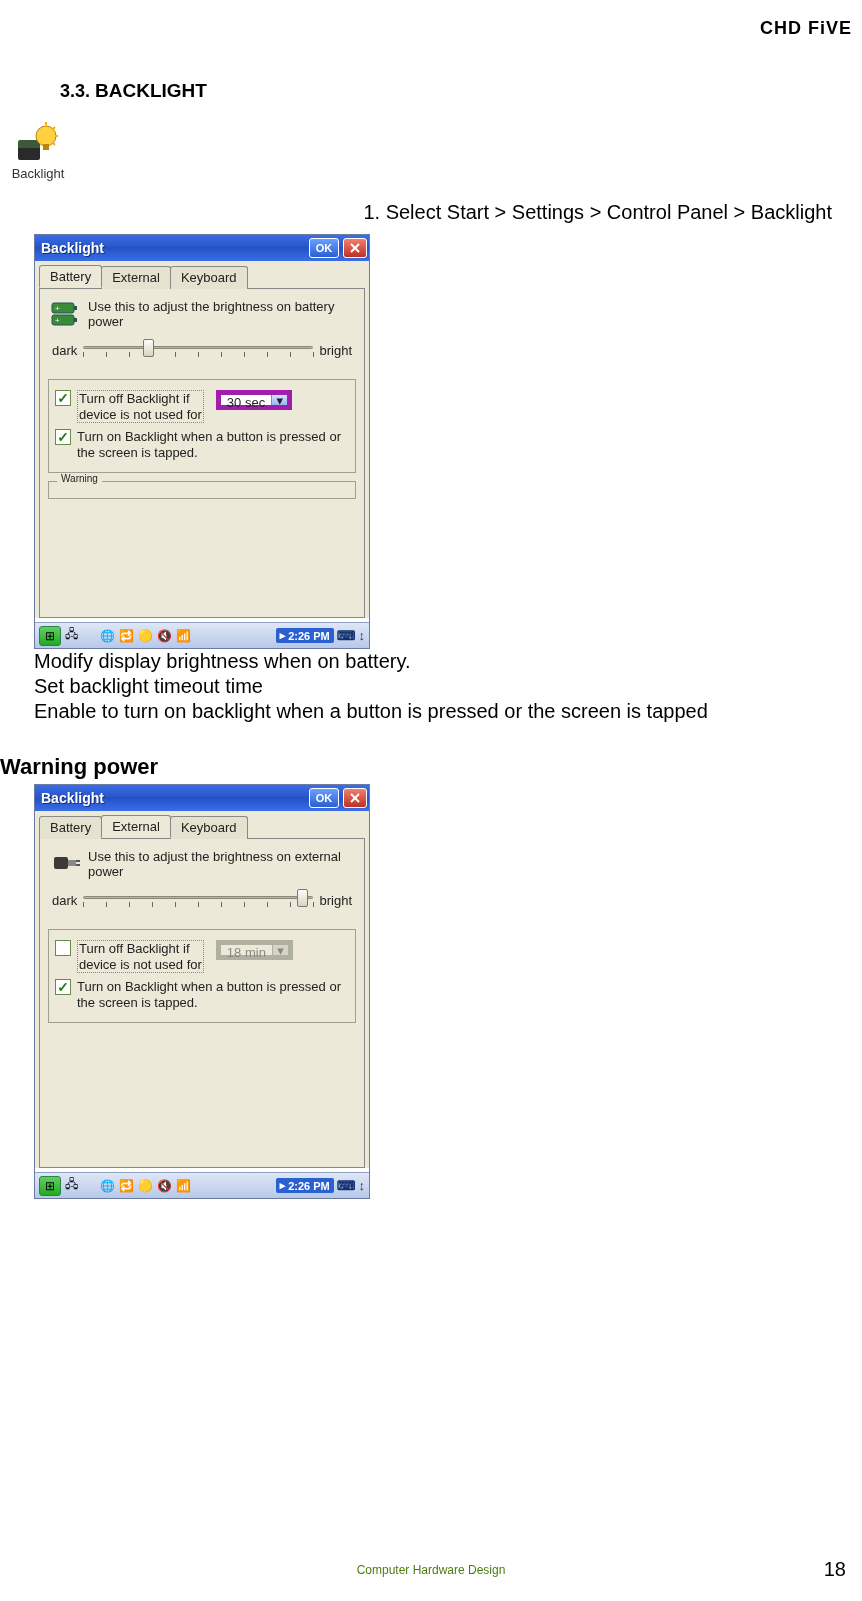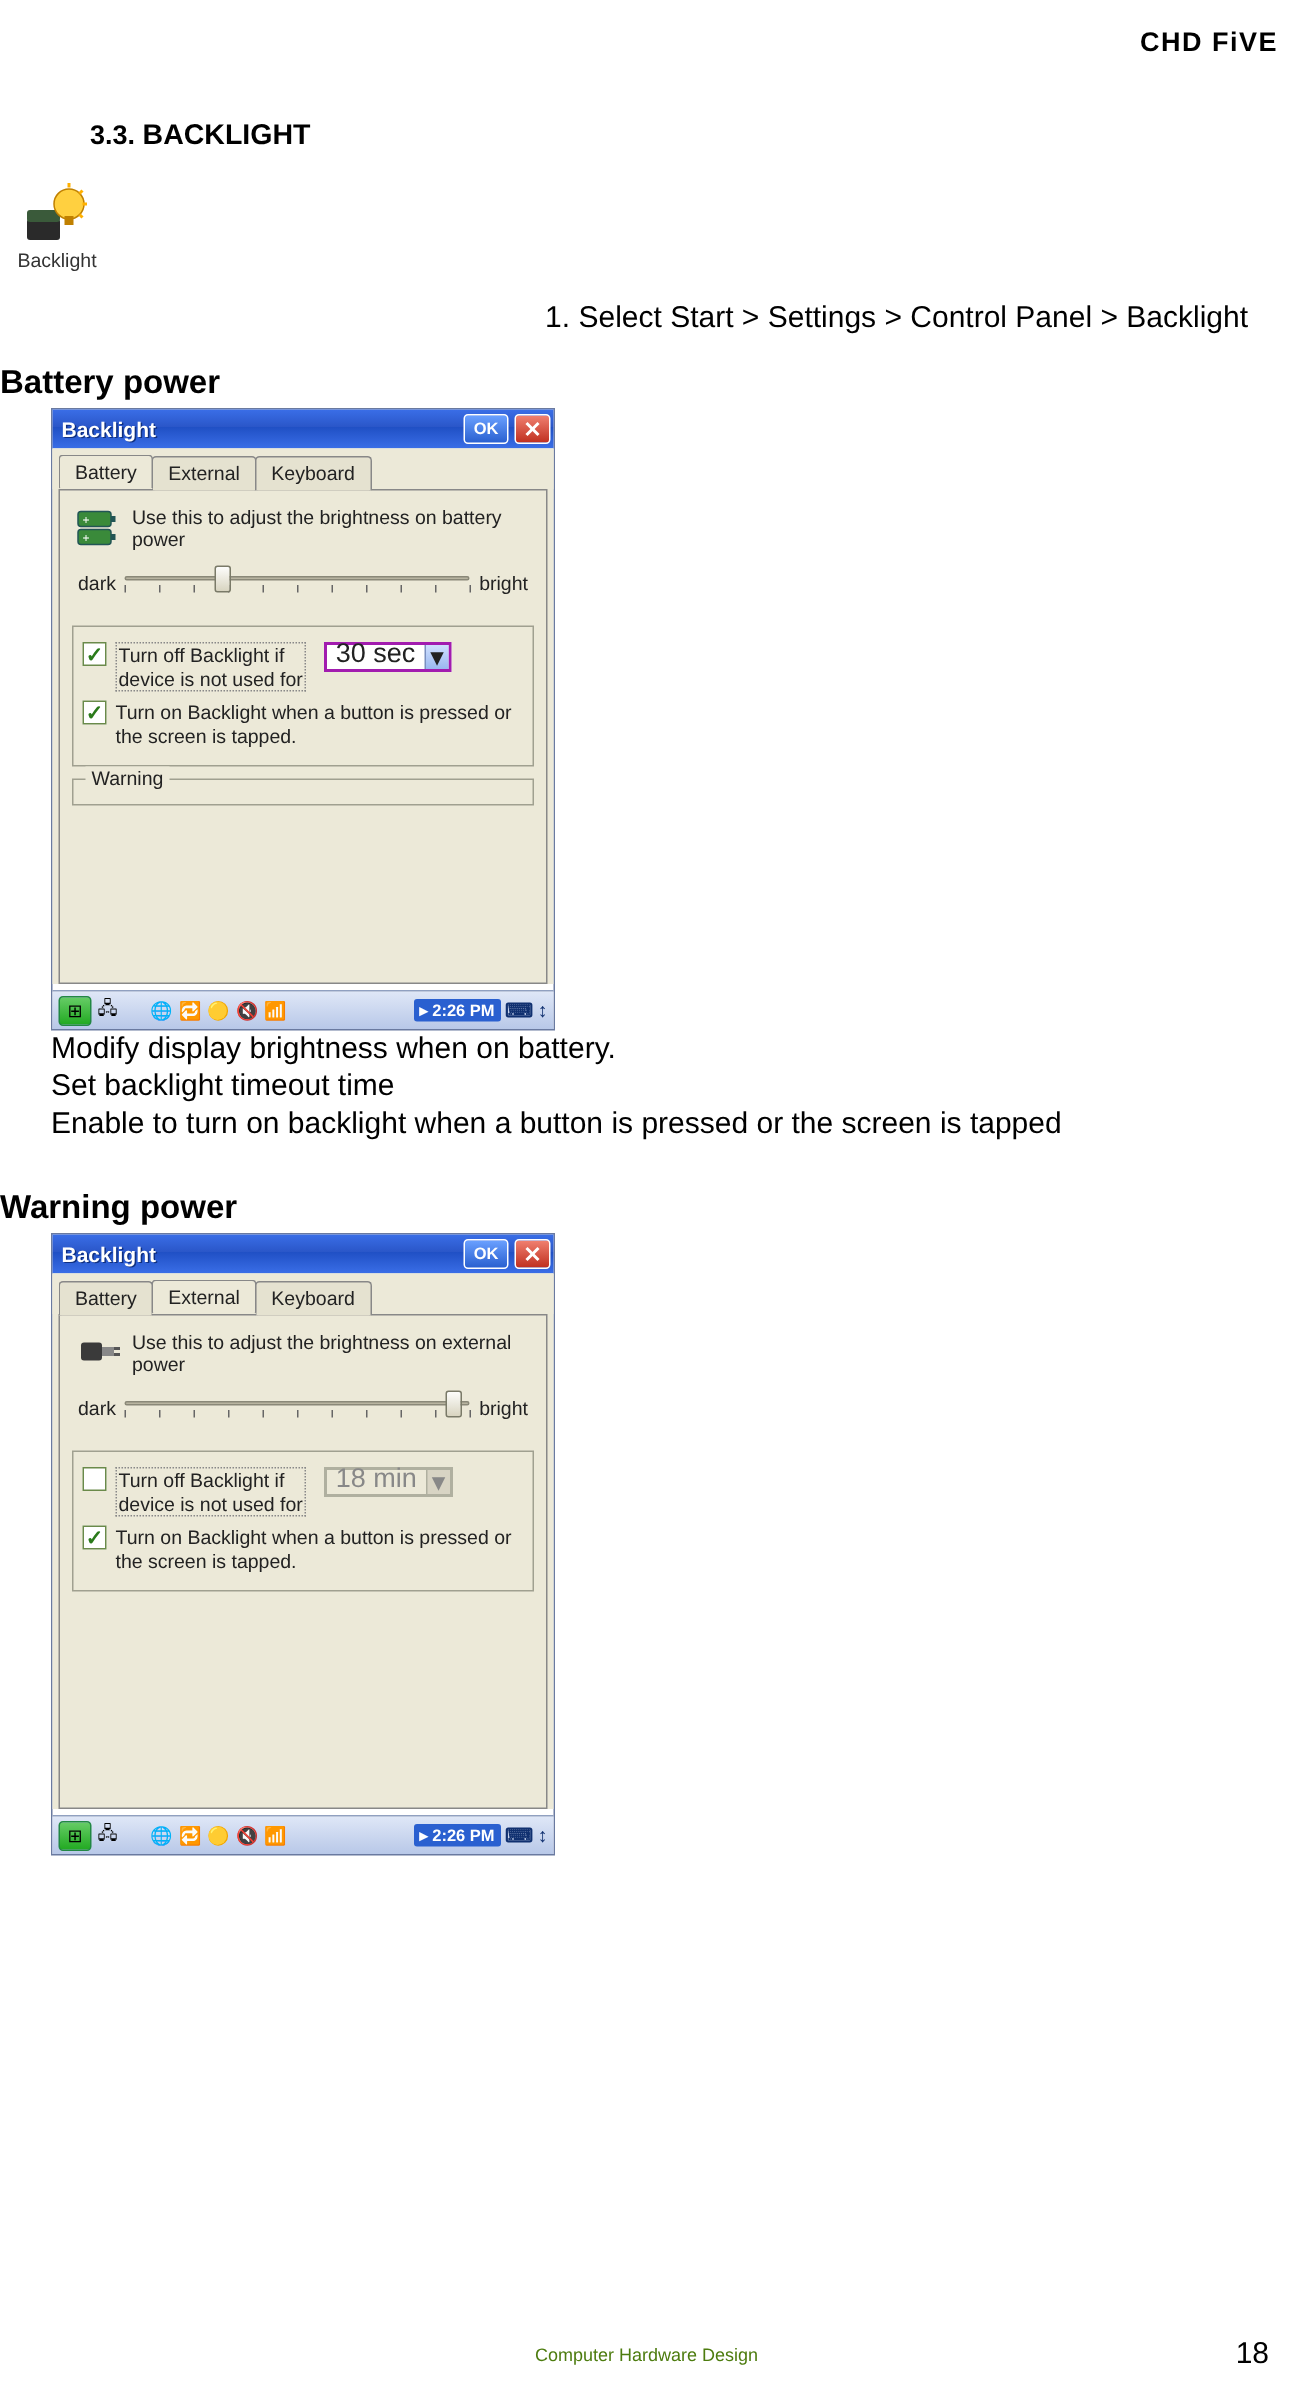--- a/index.html
+++ b/index.html
@@ -157,42 +157,42 @@
     border:1px solid #7a7a68; border-radius:2px;
   }
   .groupbox {
     border:1px solid #a0a090;
     margin: 6px 2px 2px 2px;
     padding: 8px 6px 6px 6px;
     position: relative;
   }
   .group-legend {
     position:absolute; top:-9px; left:8px; background:#ece9d8;
-    padding:0 4px; font-size:13px;
+    padding:0 4px; font-size:10px;
   }
   .chk-row {
     display:flex; align-items:flex-start; gap:6px; margin:2px 0 6px 0;
   }
   .chk {
     width:16px; height:16px; border:1px solid #6a8a4a; background:#fff;
     display:flex;align-items:center;justify-content:center;flex:0 0 16px;
   }
   .chk.checked::after{
     content:"✓"; color:#2a7a1a; font-size:14px; font-weight:bold; line-height:1;
   }
   .chk-label {
     font-size:13px; line-height:1.2;
   }
   .chk-label .boxed {
     display:inline-block; border:1px dotted #888; padding:0 1px;
   }
   .combo {
-    display:inline-flex; align-items:flex-end;
-    border:2px solid #a21caf; background:#fff; height:20px;
-    margin-left:6px; font-size:18px;
+    display:inline-flex; align-items:flex-start;
+    border:5px solid #a21caf; background:#fff; height:20px;
+    margin-left:6px; font-size:13px;
   }
   .combo.disabled { background:#ece9d8; color:#888; border-color:#b0b0a0;}
   .combo .val { padding:0 6px; min-width:46px; }
   .combo .arrow {
     width:16px; height:100%; border-left:1px solid #7a90c0;
     display:flex;align-items:center;justify-content:center;
     background:linear-gradient(#cfe0ff,#9ab8f0);
   }
   .combo.disabled .arrow { background:#d8d4c4; border-left-color:#b0b0a0;}
   .warningbox {
@@ -256,21 +256,20 @@
         <line x1="39" y1="5" x2="37" y2="7"></line>
         <line x1="39" y1="23" x2="37" y2="21"></line>
       </g>
       <rect x="27" y="22" width="6" height="6" fill="#c08000"></rect>
     </svg>
     <div class="backlight-caption">Backlight</div>
   </div>
 
   <div class="step">1.  Select Start &gt; Settings &gt; Control Panel &gt; Backlight</div>
 
-  <div class="subhead">Battery power</div>
 
   <div class="ce-window">
     <div class="titlebar">
       <div class="titlebar-title">Backlight</div>
       <div class="title-btn btn-ok">OK</div>
       <div class="title-btn btn-close">
         <svg width="10" height="10">
             <line x1="1" y1="1" x2="9" y2="9" stroke="#fff" stroke-width="2"></line>
             <line x1="9" y1="1" x2="1" y2="9" stroke="#fff" stroke-width="2"></line>
           </svg>

